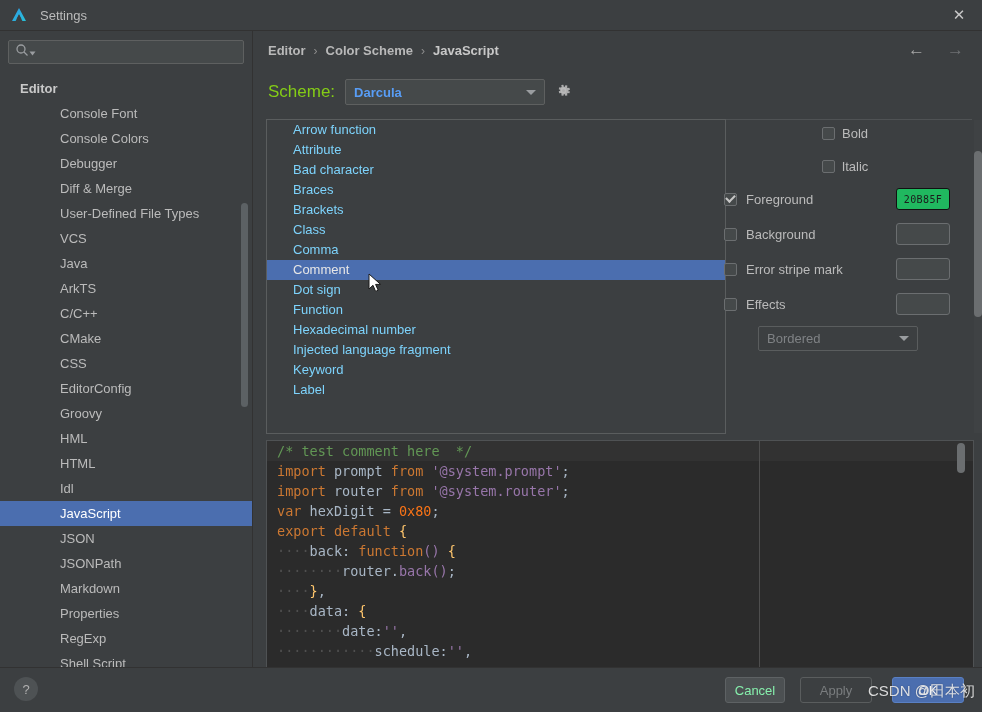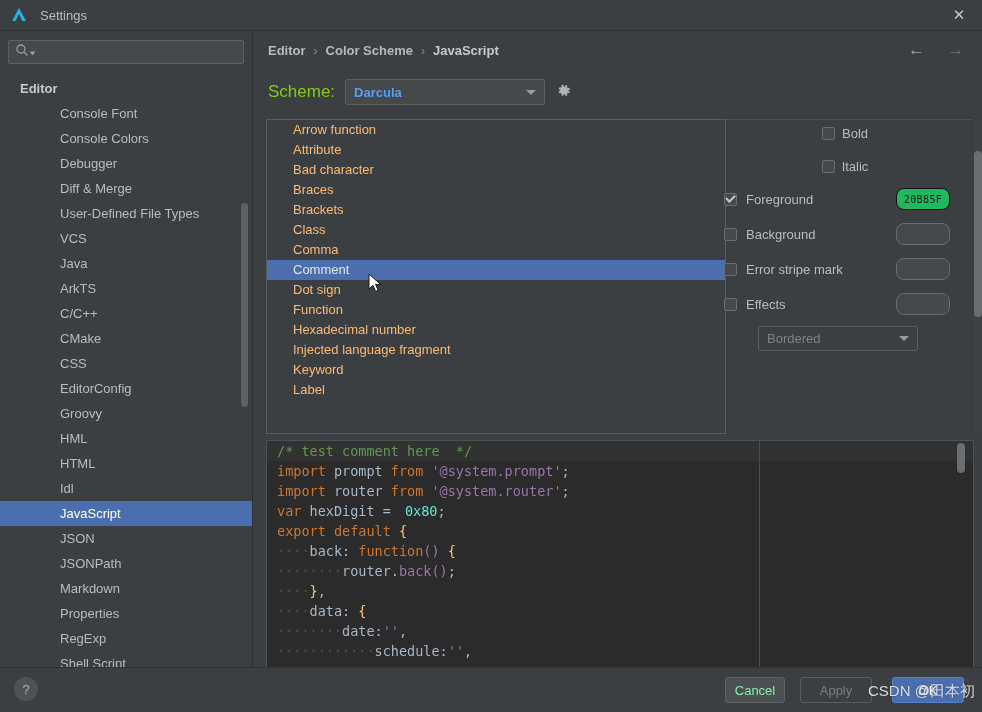--- a/index.html
+++ b/index.html
@@ -107,21 +107,21 @@
     background: #4f5254;
   }
 
   
   .attr-list {
     position: absolute; left: 8px; top: 88px; width: 460px; height: 315px;
     background: #3c3f41; border: 1px solid #5a5d5e; overflow: hidden;
   }
   .attr-item {
     height: 20px; line-height: 20px; padding-left: 26px;
-    color: #fdba74; font-size: 13px; cursor: pointer; white-space: nowrap;
+    color: #7dd3fc; font-size: 13px; cursor: pointer; white-space: nowrap;
   }
   .attr-item.selected { background: #4b6eaf; color: #e6e6e6; }
   .attr-scrollbar {
     position: absolute; left: 716px; top: 120px; width: 8px; height: 166px;
     background: #6b6e70; border-radius: 4px; cursor: pointer;
   }
   .attr-scroll-track {
     position: absolute; left: 716px; top: 89px; width: 8px; height: 313px;
     background: #3f4244;
   }
@@ -146,21 +146,21 @@
     transform: rotate(-45deg) translate(1px, -1px);
   }
   .cb-label { color: #bbbbbb; font-size: 13px; cursor: pointer; }
   .cb-pair { display: flex; align-items: center; gap: 7px; }
 
   .prop-row {
     display: flex; align-items: center; height: 26px; margin-bottom: 9px; text-align: right;
   }
   .prop-left { display: flex; align-items: center; gap: 9px; width: 172px; }
   .swatch {
-    width: 54px; height: 22px; border: 1px solid #6b6e70; border-radius: 8px;
+    width: 54px; height: 22px; border: 1px solid #6b6e70; border-radius: 3px;
     background: #45494a; cursor: pointer;
     display: flex; align-items: center; justify-content: center;
   }
   .swatch.filled {
     border: 1px solid #111; font-family: "DejaVu Sans Mono", monospace;
     font-size: 10px; color: #1c1c1c; letter-spacing: .4px;
   }
   .eff-combo {
     margin-left: 34px; width: 160px; height: 25px;
     border: 1px solid #5a5d5e; border-radius: 2px; background: #3c3f41;
@@ -180,21 +180,21 @@
     position: absolute; left: 492px; top: 0; width: 1px; height: 240px;
     background: #4e4e4e;
   }
   .pv-scrollbar {
     position: absolute; left: 690px; top: 2px; width: 8px; height: 30px;
     background: #6b6e70; border-radius: 4px; cursor: pointer;
   }
   .tok-cmt { color: #629755; }
   .tok-kw  { color: #cc7832; }
   .tok-plain { color: #a9b7c6; }
-  .tok-num { color: #5eead4; margin-left: 6px; }
+  .tok-num { color: #f97316; }
   .tok-fn  { color: #ffc66d; }
   .tok-meth { color: #9876aa; }
   .tok-purple { color: #9876aa; }
   .tok-ws { color: #4f4f4f; }
 
   
   .footer-sep {
     position: absolute; left: 0; top: 667px; width: 982px; height: 1px;
     background: #323232;
   }

